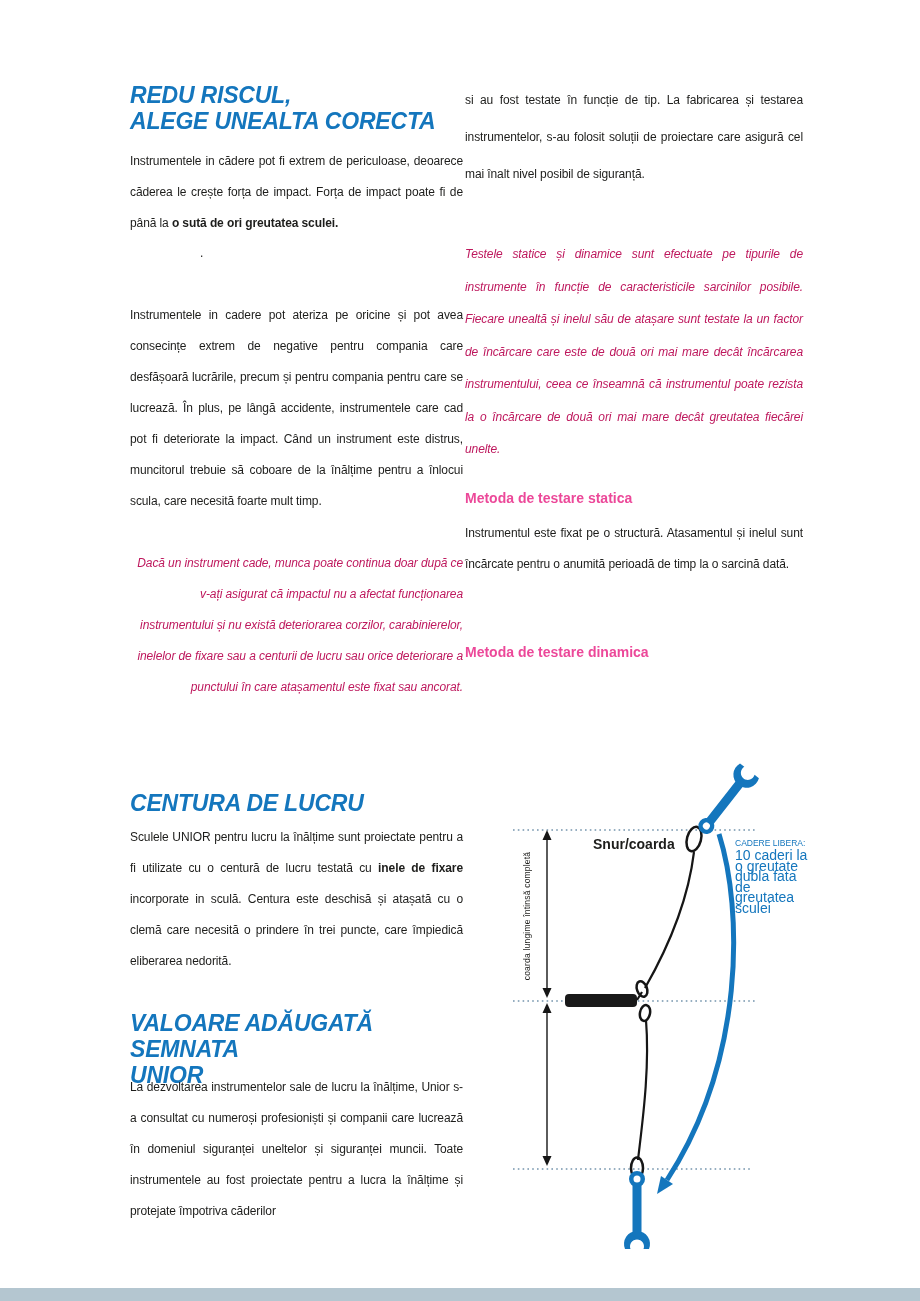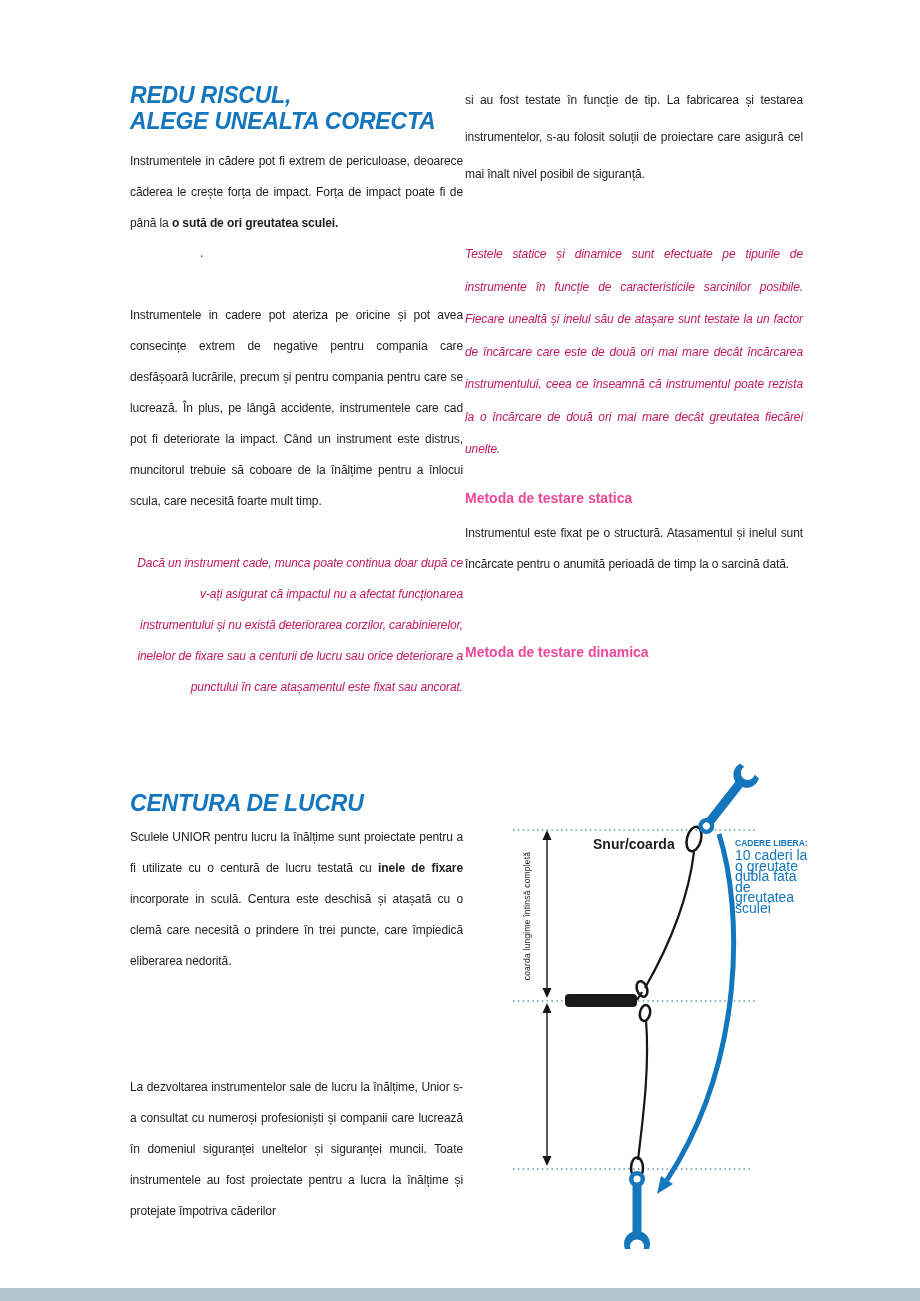--- a/index.html
+++ b/index.html
@@ -23,21 +23,21 @@
   .bold { font-weight:bold; }
   .diagram { position:absolute; left:505px; top:760px; width:310px; height:500px; }
   .diagram svg { position:absolute; left:0; top:0; }
   .dlabel { position:absolute; color:#1d1d1b; }
   .snur { left:88px; top:76px; font-size:14px; font-weight:bold; }
   .vlabel {
     left:-58px; top:151px; width:160px; text-align:center;
     transform:rotate(-90deg); font-size:8.5px; letter-spacing:0.2px;
   }
   .cadere { left:230px; top:78px; width:76px; color:#1476bd; }
-  .cadere .t { display:block; font-size:8.5px; font-weight:bold; margin-bottom:2px; }
+  .cadere .t { display:block; font-size:8.5px; font-weight:normal; margin-bottom:2px; }
   .cadere .x { display:block; font-size:14px; line-height:10.5px; }
   .footer-bar { position:absolute; left:0; top:1288px; width:920px; height:13px; background:#b4c6d0; }
 </style>
 </head>
 <body>
 
 <div class="page">
 
   <div class="block col-l h-big" style="top:82px">
     <span>REDU RISCUL,</span><br>
@@ -53,20 +53,24 @@
   <div class="block col-l body" style="top:300px">Instrumentele in cadere pot ateriza pe oricine și pot avea consecințe extrem de negative pentru compania care desfășoară lucrările, precum și pentru compania pentru care se lucrează. În plus, pe lângă accidente, instrumentele care cad pot fi deteriorate la impact. Când un instrument este distrus, muncitorul trebuie să coboare de la înălțime pentru a înlocui scula, care necesită foarte mult timp.</div>
 
   <div class="block col-l body note ragged" style="top:548px">Dacă un instrument cade, munca poate continua doar după ce v-ați asigurat că impactul nu a afectat funcționarea instrumentului și nu există deteriorarea corzilor, carabinierelor, inelelor de fixare sau a centurii de lucru sau orice deteriorare a punctului în care atașamentul este fixat sau ancorat.</div>
 
   <div class="block col-l h-big" style="top:790px">CENTURA DE LUCRU</div>
 
   <div class="block col-l body" style="top:822px">
     <span>Sculele UNIOR pentru lucru la înălțime sunt proiectate pentru a fi utilizate cu o centură de lucru testată cu </span><span class="bold">inele de fixare</span><span> incorporate in sculă. Centura este deschisă și atașată cu o clemă care necesită o prindere în trei puncte, care împiedică eliberarea nedorită.</span>
   </div>
 
+  <div class="block col-l h-big" style="top:1010px">
+    <span>VALOARE ADĂUGATĂ SEMNATA</span><br>
+    <span>UNIOR</span>
+  </div>
 
   <div class="block col-l body" style="top:1072px">La dezvoltarea instrumentelor sale de lucru la înălțime, Unior s-a consultat cu numeroși profesioniști și companii care lucrează în domeniul siguranței uneltelor și siguranței muncii. Toate instrumentele au fost proiectate pentru a lucra la înălțime și protejate împotriva căderilor</div>
 
   <div class="block col-r body lh37" style="top:82px">si au fost testate în funcție de tip. La fabricarea și testarea instrumentelor, s-au folosit soluții de proiectare care asigură cel mai înalt nivel posibil de siguranță.</div>
 
   <div class="block col-r body lh32 note" style="top:238px">Testele statice și dinamice sunt efectuate pe tipurile de instrumente în funcție de caracteristicile sarcinilor posibile. Fiecare unealtă și inelul său de atașare sunt testate la un factor de încărcare care este de două ori mai mare decât încărcarea instrumentului, ceea ce înseamnă că instrumentul poate rezista la o încărcare de două ori mai mare decât greutatea fiecărei unelte.</div>
 
   <div class="block col-r sub" style="top:490px">Metoda de testare statica</div>
   <div class="block col-r sub" style="top:644px">Metoda de testare dinamica</div>
 

